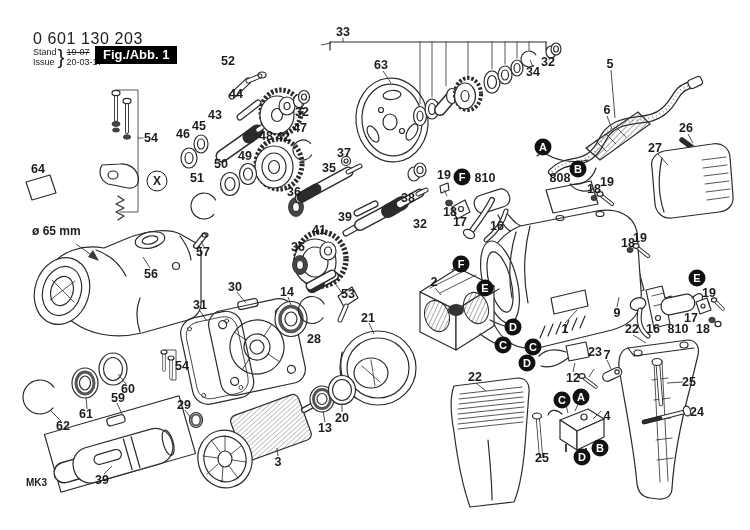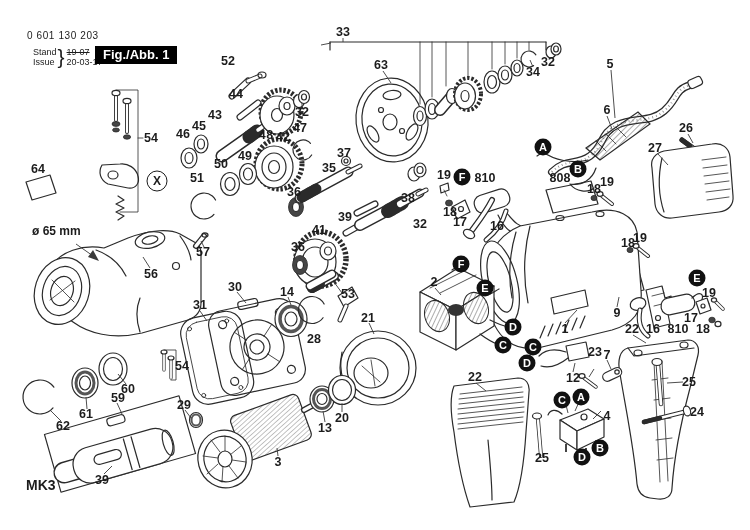--- a/index.html
+++ b/index.html
@@ -23,30 +23,30 @@
   .ldr{stroke:#3a3a3a;stroke-width:0.9;fill:none;}
   #label-layer{position:absolute;left:0;top:0;width:635px;height:530px;pointer-events:none;}
   .plabel{position:absolute;transform:translate(-50%,-50%);font-weight:bold;font-size:12.5px;
           white-space:nowrap;color:var(--ink);}
   .lmarker{position:absolute;transform:translate(-50%,-50%);width:17px;height:17px;border-radius:50%;
            background:var(--marker-bg);color:var(--marker-fg);font-weight:bold;font-size:11px;
            line-height:17px;text-align:center;}
   .xmarker{position:absolute;transform:translate(-50%,-50%);width:19px;height:19px;border-radius:50%;
            background:#fff;border:1.4px solid var(--ink);color:var(--ink);font-weight:bold;
            font-size:12px;line-height:19px;text-align:center;}
-  .hdr-partno{position:absolute;left:27px;top:30px;font-size:10px;letter-spacing:0.6px;}
+  .hdr-partno{position:absolute;left:33px;top:30px;font-size:16px;letter-spacing:0.6px;}
   .hdr-stand{position:absolute;left:33px;top:46px;display:flex;align-items:center;font-size:9px;}
   .hdr-stand .col{display:flex;flex-direction:column;line-height:10px;}
   .hdr-stand .brace{font-size:21px;font-weight:200;margin:0 2px 0 1px;line-height:21px;}
   .struck{text-decoration:line-through;}
   .fig-badge{position:absolute;left:95px;top:46px;background:var(--badge-bg);color:var(--badge-fg);
              font-weight:bold;font-size:13px;padding:1px 8px 2px 8px;}
   .torque-note{position:absolute;left:256px;top:34px;font-size:10px;line-height:11.5px;}
   .dia-note{position:absolute;left:32px;top:224px;font-weight:bold;font-size:12px;}
-  .taper-note{position:absolute;left:26px;top:477px;font-weight:bold;font-size:14px;}
+  .taper-note{position:absolute;left:26px;top:477px;font-weight:bold;font-size:10px;}
   .footer-note{position:absolute;left:345px;top:455px;font-size:9.5px;line-height:11px;color:#333;}
 </style>
 </head>
 <body>
 
 <div id="stage">
 
 <svg width="750" height="530" viewBox="0 0 750 530">
   <defs>
     <pattern id="hA" width="4" height="4" patternUnits="userSpaceOnUse" patternTransform="rotate(45)">
@@ -556,21 +556,21 @@
 <div class="taper-note">MK3</div>
 
 
 <div id="label-layer">
       <div class="plabel" style="left: 343px; top: 32px;">33</div>
       <div class="plabel" style="left: 228px; top: 61px;">52</div>
       <div class="plabel" style="left: 236px; top: 94px;">44</div>
       <div class="plabel" style="left: 215px; top: 115px;">43</div>
       <div class="plabel" style="left: 199px; top: 126px;">45</div>
       <div class="plabel" style="left: 183px; top: 134px;">46</div>
-      <div class="plabel" style="left: 266px; top: 136px; font-family: Liberation Mono, monospace;">48</div>
+      <div class="plabel" style="left: 266px; top: 136px;">48</div>
       <div class="plabel" style="left: 283px; top: 137px;">42</div>
       <div class="plabel" style="left: 300px; top: 128px;">47</div>
       <div class="plabel" style="left: 302px; top: 112px;">32</div>
       <div class="plabel" style="left: 151px; top: 138px;">54</div>
       <div class="plabel" style="left: 38px; top: 169px;">64</div>
       <div class="plabel" style="left: 197px; top: 178px;">51</div>
       <div class="plabel" style="left: 221px; top: 164px;">50</div>
       <div class="plabel" style="left: 245px; top: 156px;">49</div>
       <div class="plabel" style="left: 381px; top: 65px;">63</div>
       <div class="plabel" style="left: 533px; top: 72px;">34</div>

